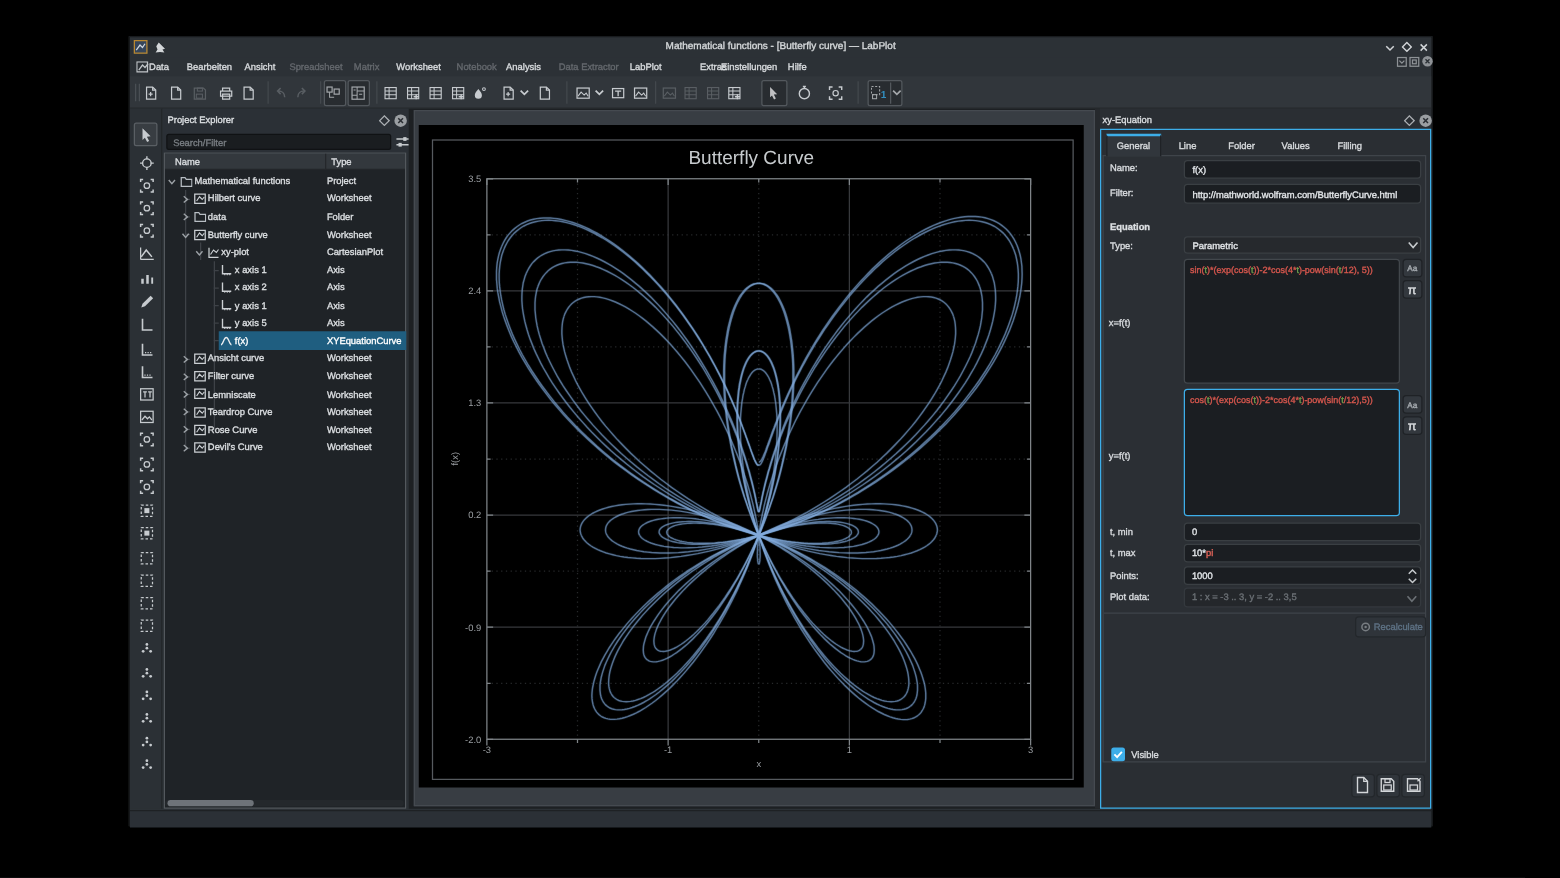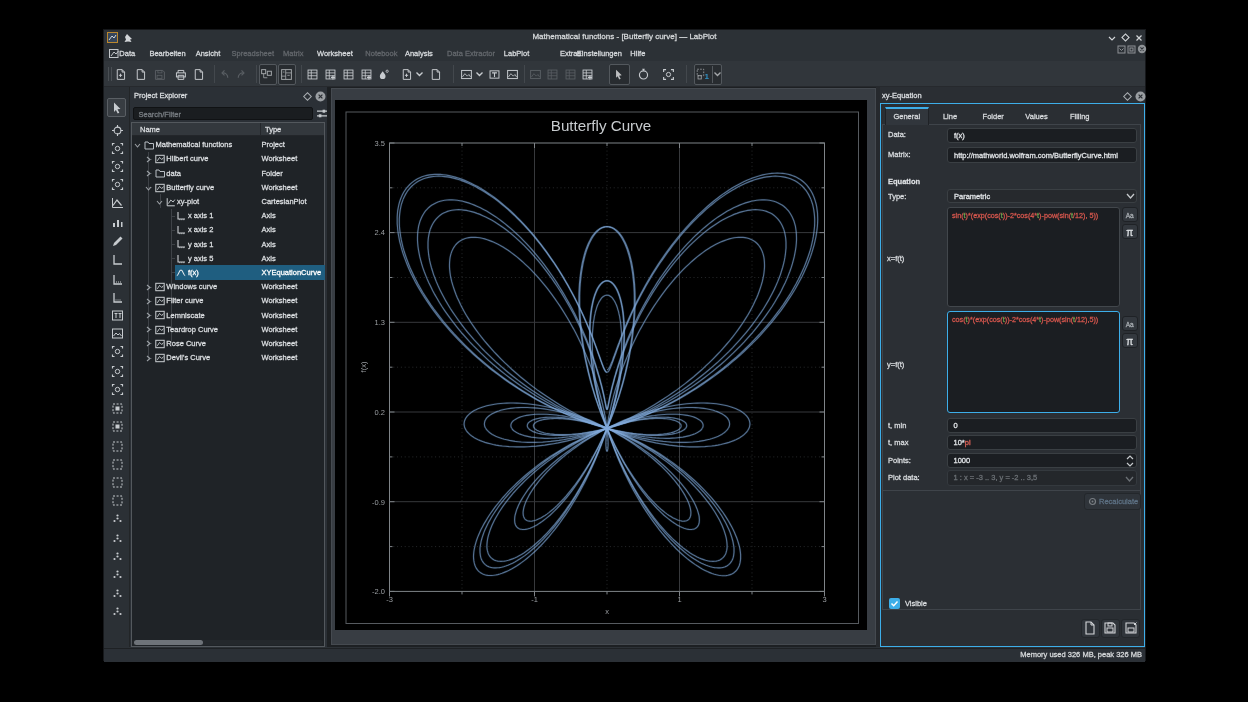--- a/index.html
+++ b/index.html
@@ -602,21 +602,21 @@
       <svg width="7" height="7" viewBox="0 0 7 7">
         <path d="M2 1l3 2.5L2 6" fill="none" stroke="#9ba0a5" stroke-width="1.1"></path>
       </svg>
     </div>
 <div class="abs" style="left:50.8px;top:251.9px">
       <svg width="10" height="10" viewBox="0 0 10 10">
         <rect x="0.8" y="1.3" width="8.4" height="7.4" fill="none" stroke="#ccd0d4" stroke-width="1"></rect>
         <path d="M2.3 6.8L4.6 3.4l2.2 2.2 1.6-2" fill="none" stroke="#ccd0d4" stroke-width="0.9"></path>
       </svg>
     </div>
-<div class="abs" style="left:62.3px;top:252.2px;color:#dcdfe2;font-size:7.5px">Windows curve</div>
+<div class="abs" style="left:62.3px;top:252.2px;color:#dcdfe2;font-size:7.5px">Ansicht curve</div>
 <div class="abs" style="left:157.5px;top:252.2px;color:#dcdfe2;font-size:7.5px">Worksheet</div>
 <div style="position:absolute;left:40.8px;top:267.7999999999999px;width:7px;height:7px">
       <svg width="7" height="7" viewBox="0 0 7 7">
         <path d="M2 1l3 2.5L2 6" fill="none" stroke="#9ba0a5" stroke-width="1.1"></path>
       </svg>
     </div>
 <div class="abs" style="left:50.8px;top:266.1px">
       <svg width="10" height="10" viewBox="0 0 10 10">
         <rect x="0.8" y="1.3" width="8.4" height="7.4" fill="none" stroke="#ccd0d4" stroke-width="1"></rect>
         <path d="M2.3 6.8L4.6 3.4l2.2 2.2 1.6-2" fill="none" stroke="#ccd0d4" stroke-width="0.9"></path>
@@ -827,23 +827,23 @@
       </svg>
     </div>
 <div class="abs" style="left:776px;top:72.5px;width:264.5px;height:544.5px;border:1px solid #3daee9;background:#2a2e33"></div>
 <div class="abs" style="left:778px;top:93.5px;width:259px;height:486.5px;border:1px solid #3f444a;background:#2b2f34"></div>
 <div class="abs" style="left:781px;top:77px;width:43.5px;height:17.5px;background:#31363c;border:1px solid #1f2226;border-top:2px solid #3daee9;border-bottom:none"></div>
 <div class="abs" style="left:781px;top:81.5px;width:43.5px;text-align:center;color:#d8dbde;font-size:7.5px">General</div>
 <div class="abs" style="left:824.5px;top:81.5px;width:43px;text-align:center;color:#d8dbde;font-size:7.5px">Line</div>
 <div class="abs" style="left:867.5px;top:81.5px;width:43.5px;text-align:center;color:#d8dbde;font-size:7.5px">Folder</div>
 <div class="abs" style="left:911px;top:81.5px;width:43px;text-align:center;color:#d8dbde;font-size:7.5px">Values</div>
 <div class="abs" style="left:954px;top:81.5px;width:43.5px;text-align:center;color:#d8dbde;font-size:7.5px">Filling</div>
-<div class="abs lbl" style="left:784px;top:100px">Data:</div>
+<div class="abs lbl" style="left:784px;top:100px">Name:</div>
 <div class="inp" style="left:843px;top:98px;width:190px;height:14.5px">f(x)</div>
-<div class="abs lbl" style="left:784px;top:119.5px">Matrix:</div>
+<div class="abs lbl" style="left:784px;top:119.5px">Filter:</div>
 <div class="inp" style="left:843px;top:116.5px;width:190px;height:16px;line-height:15px;font-size:7.5px">http://mathworld.wolfram.com/ButterflyCurve.html</div>
 <div class="abs" style="left:784px;top:146.5px;color:#dcdfe2;font-size:7.5px;font-weight:bold">Equation</div>
 <div class="abs lbl" style="left:784px;top:161.5px">Type:</div>
 <div class="inp" style="left:843px;top:158.5px;width:190px;height:14.5px;background:#26292d">Parametric</div>
 <div class="abs" style="left:1022px;top:162px">
       <svg width="9" height="8" viewBox="0 0 9 8">
         <path d="M1 2l3.5 4L8 2" fill="none" stroke="#c6cacd" stroke-width="1.3"></path>
       </svg>
     </div>
 <div class="abs" style="left:843px;top:176.5px;width:173px;height:100px;background:#1b1e22;border:1px solid #42474c;border-radius:3px;color:#d4564d;font-size:7.2px;padding:3px 0 0 4px;white-space:nowrap;overflow:hidden">sin(<span style="color:#6fa34f">t</span>)*(exp(cos(<span style="color:#6fa34f">t</span>))-2*cos(4*<span style="color:#6fa34f">t</span>)-pow(sin(<span style="color:#6fa34f">t</span>/12), 5))</div>
@@ -905,13 +905,12 @@
       </svg>
     </div>
 <div class="abs" style="left:1018.7px;top:590px">
       <svg width="16" height="16" viewBox="0 0 16 16">
         <path d="M3 3h8l2 2v8H3z" fill="none" stroke="#d3d6d9" stroke-width="1.1"></path>
         <rect x="5" y="8" width="6" height="4" fill="none" stroke="#d3d6d9"></rect>
         <path d="M11 5l2.5-2.5" stroke="#d3d6d9"></path>
       </svg>
     </div>
 <div class="abs" style="left:0;top:617.5px;width:1041px;height:14.5px;background:#2b3036;border-top:1px solid #1e2124"></div>
-<div class="abs" style="left:0;top:620px;width:1038px;text-align:right;color:#d6d9db;font-size:7.5px">Memory used 326 MB, peak 326 MB</div>
 </div>
 </body></html>

